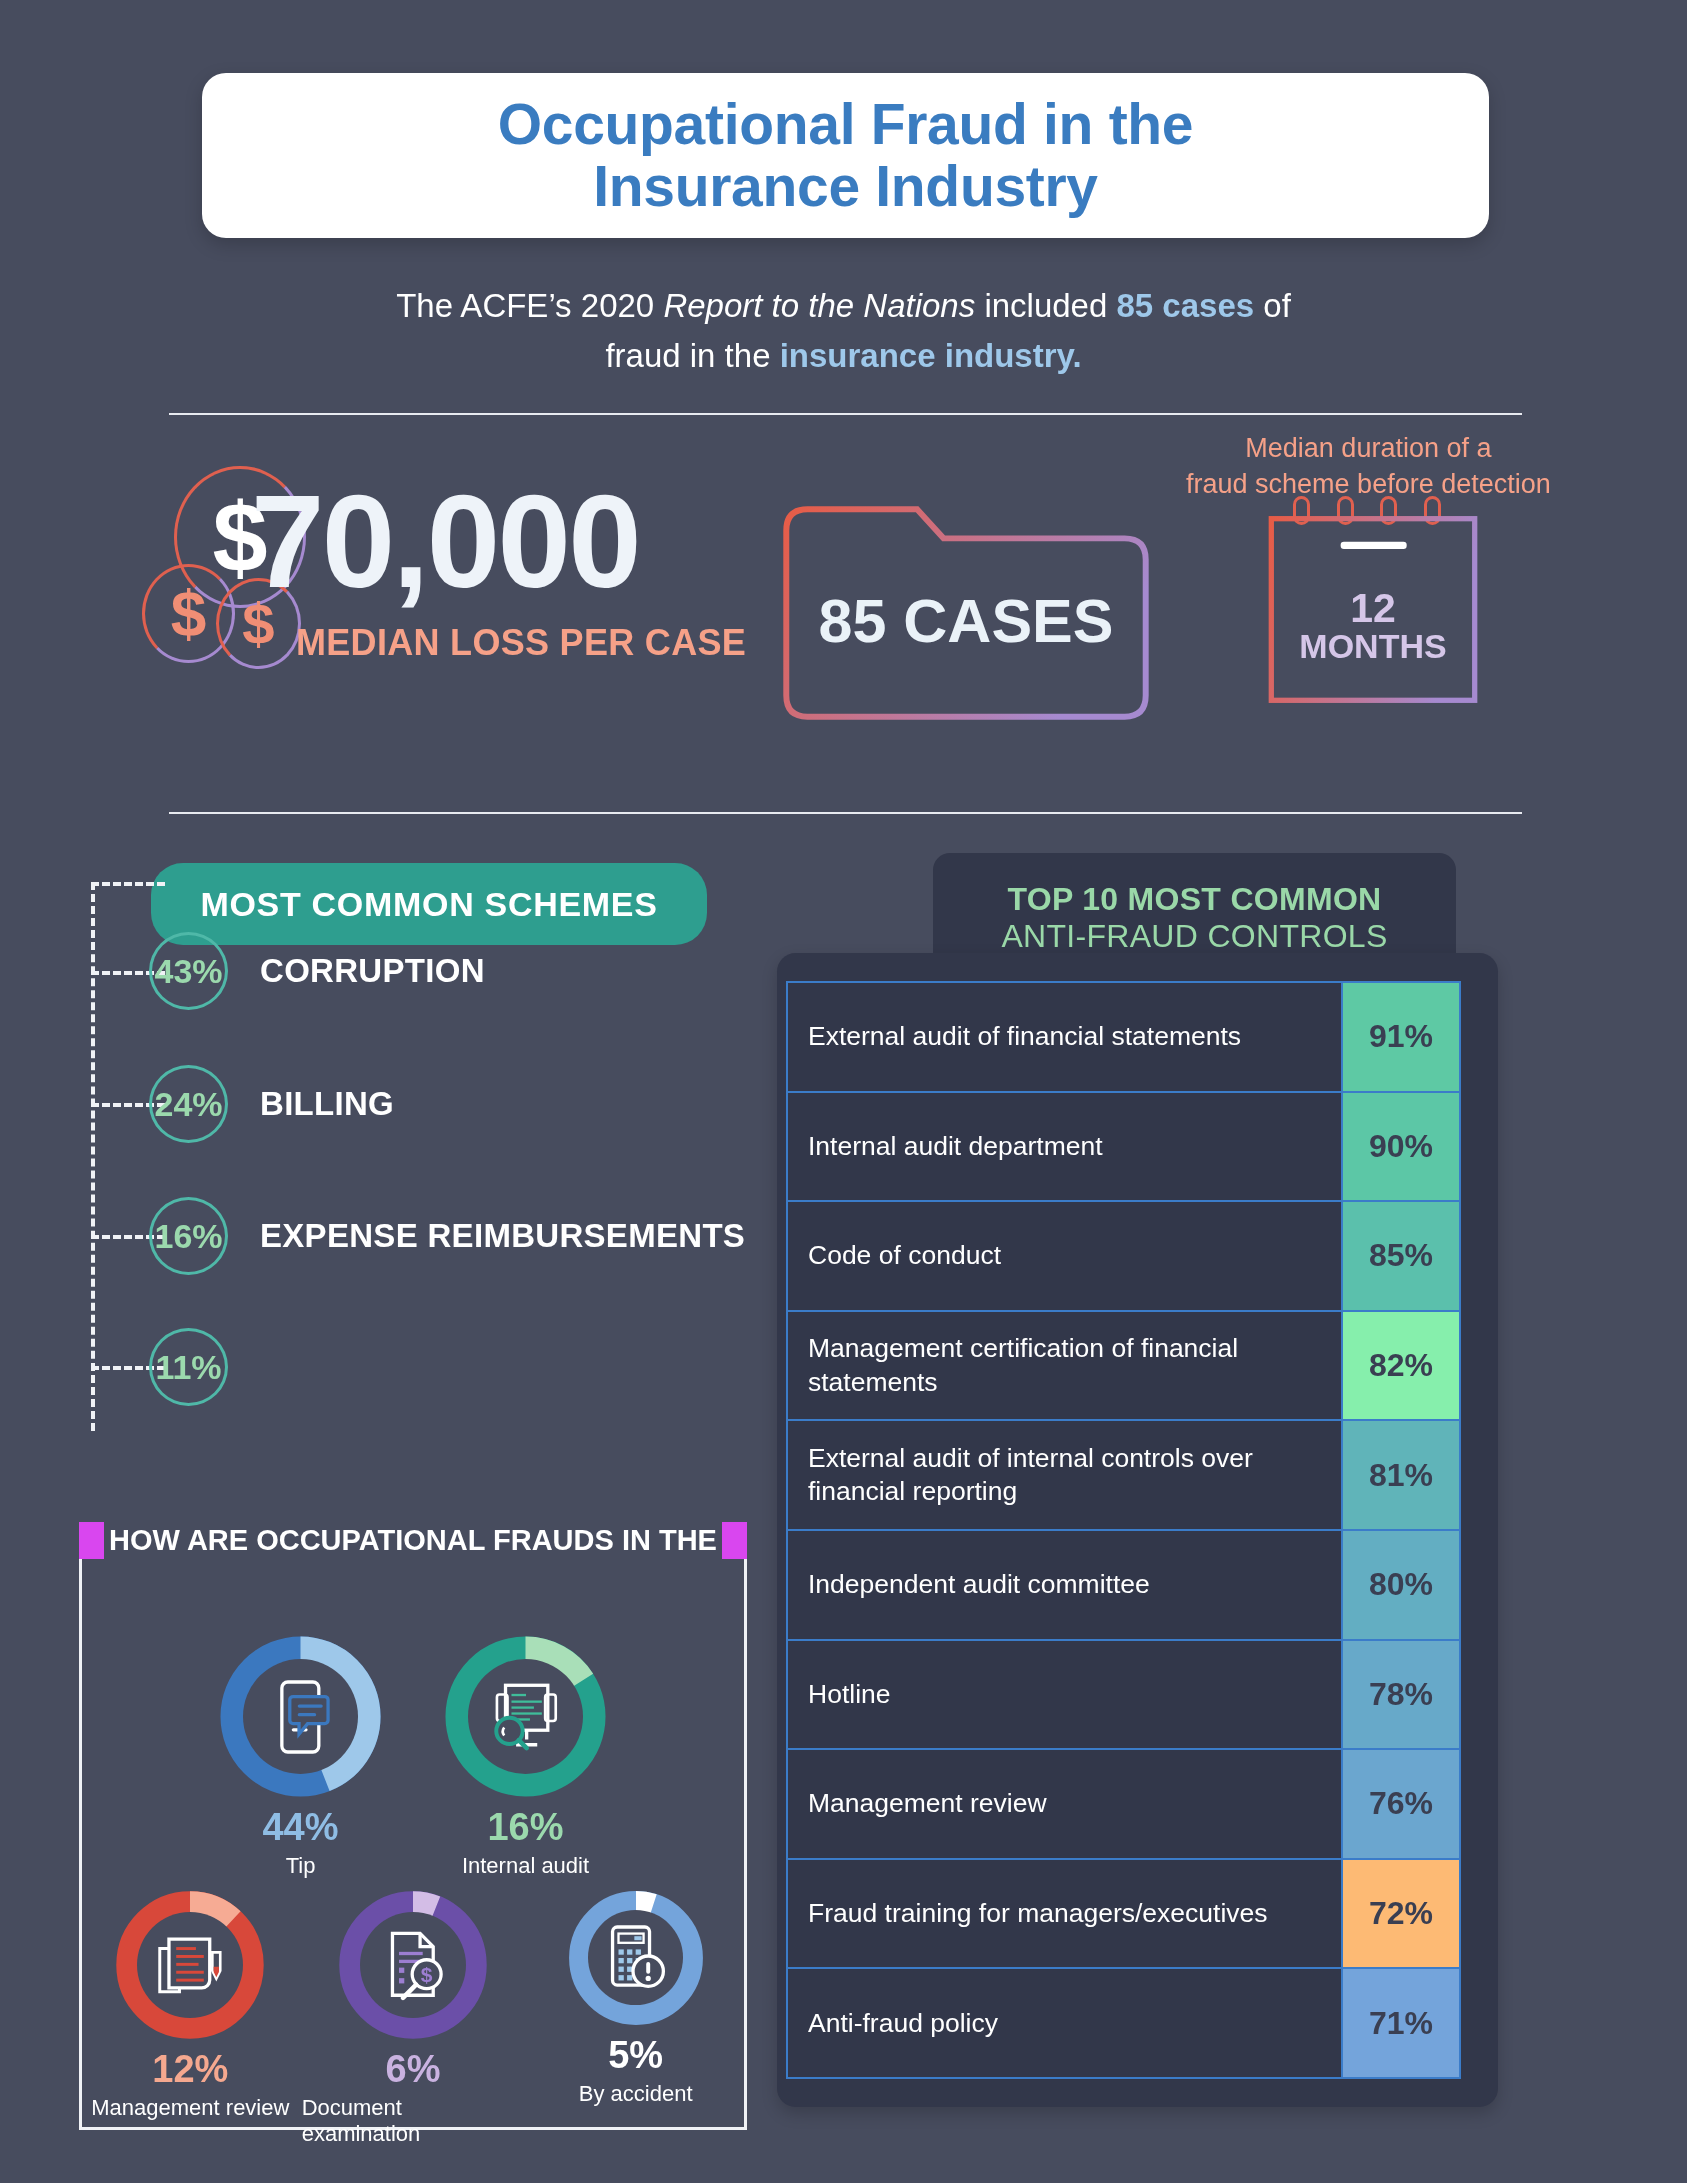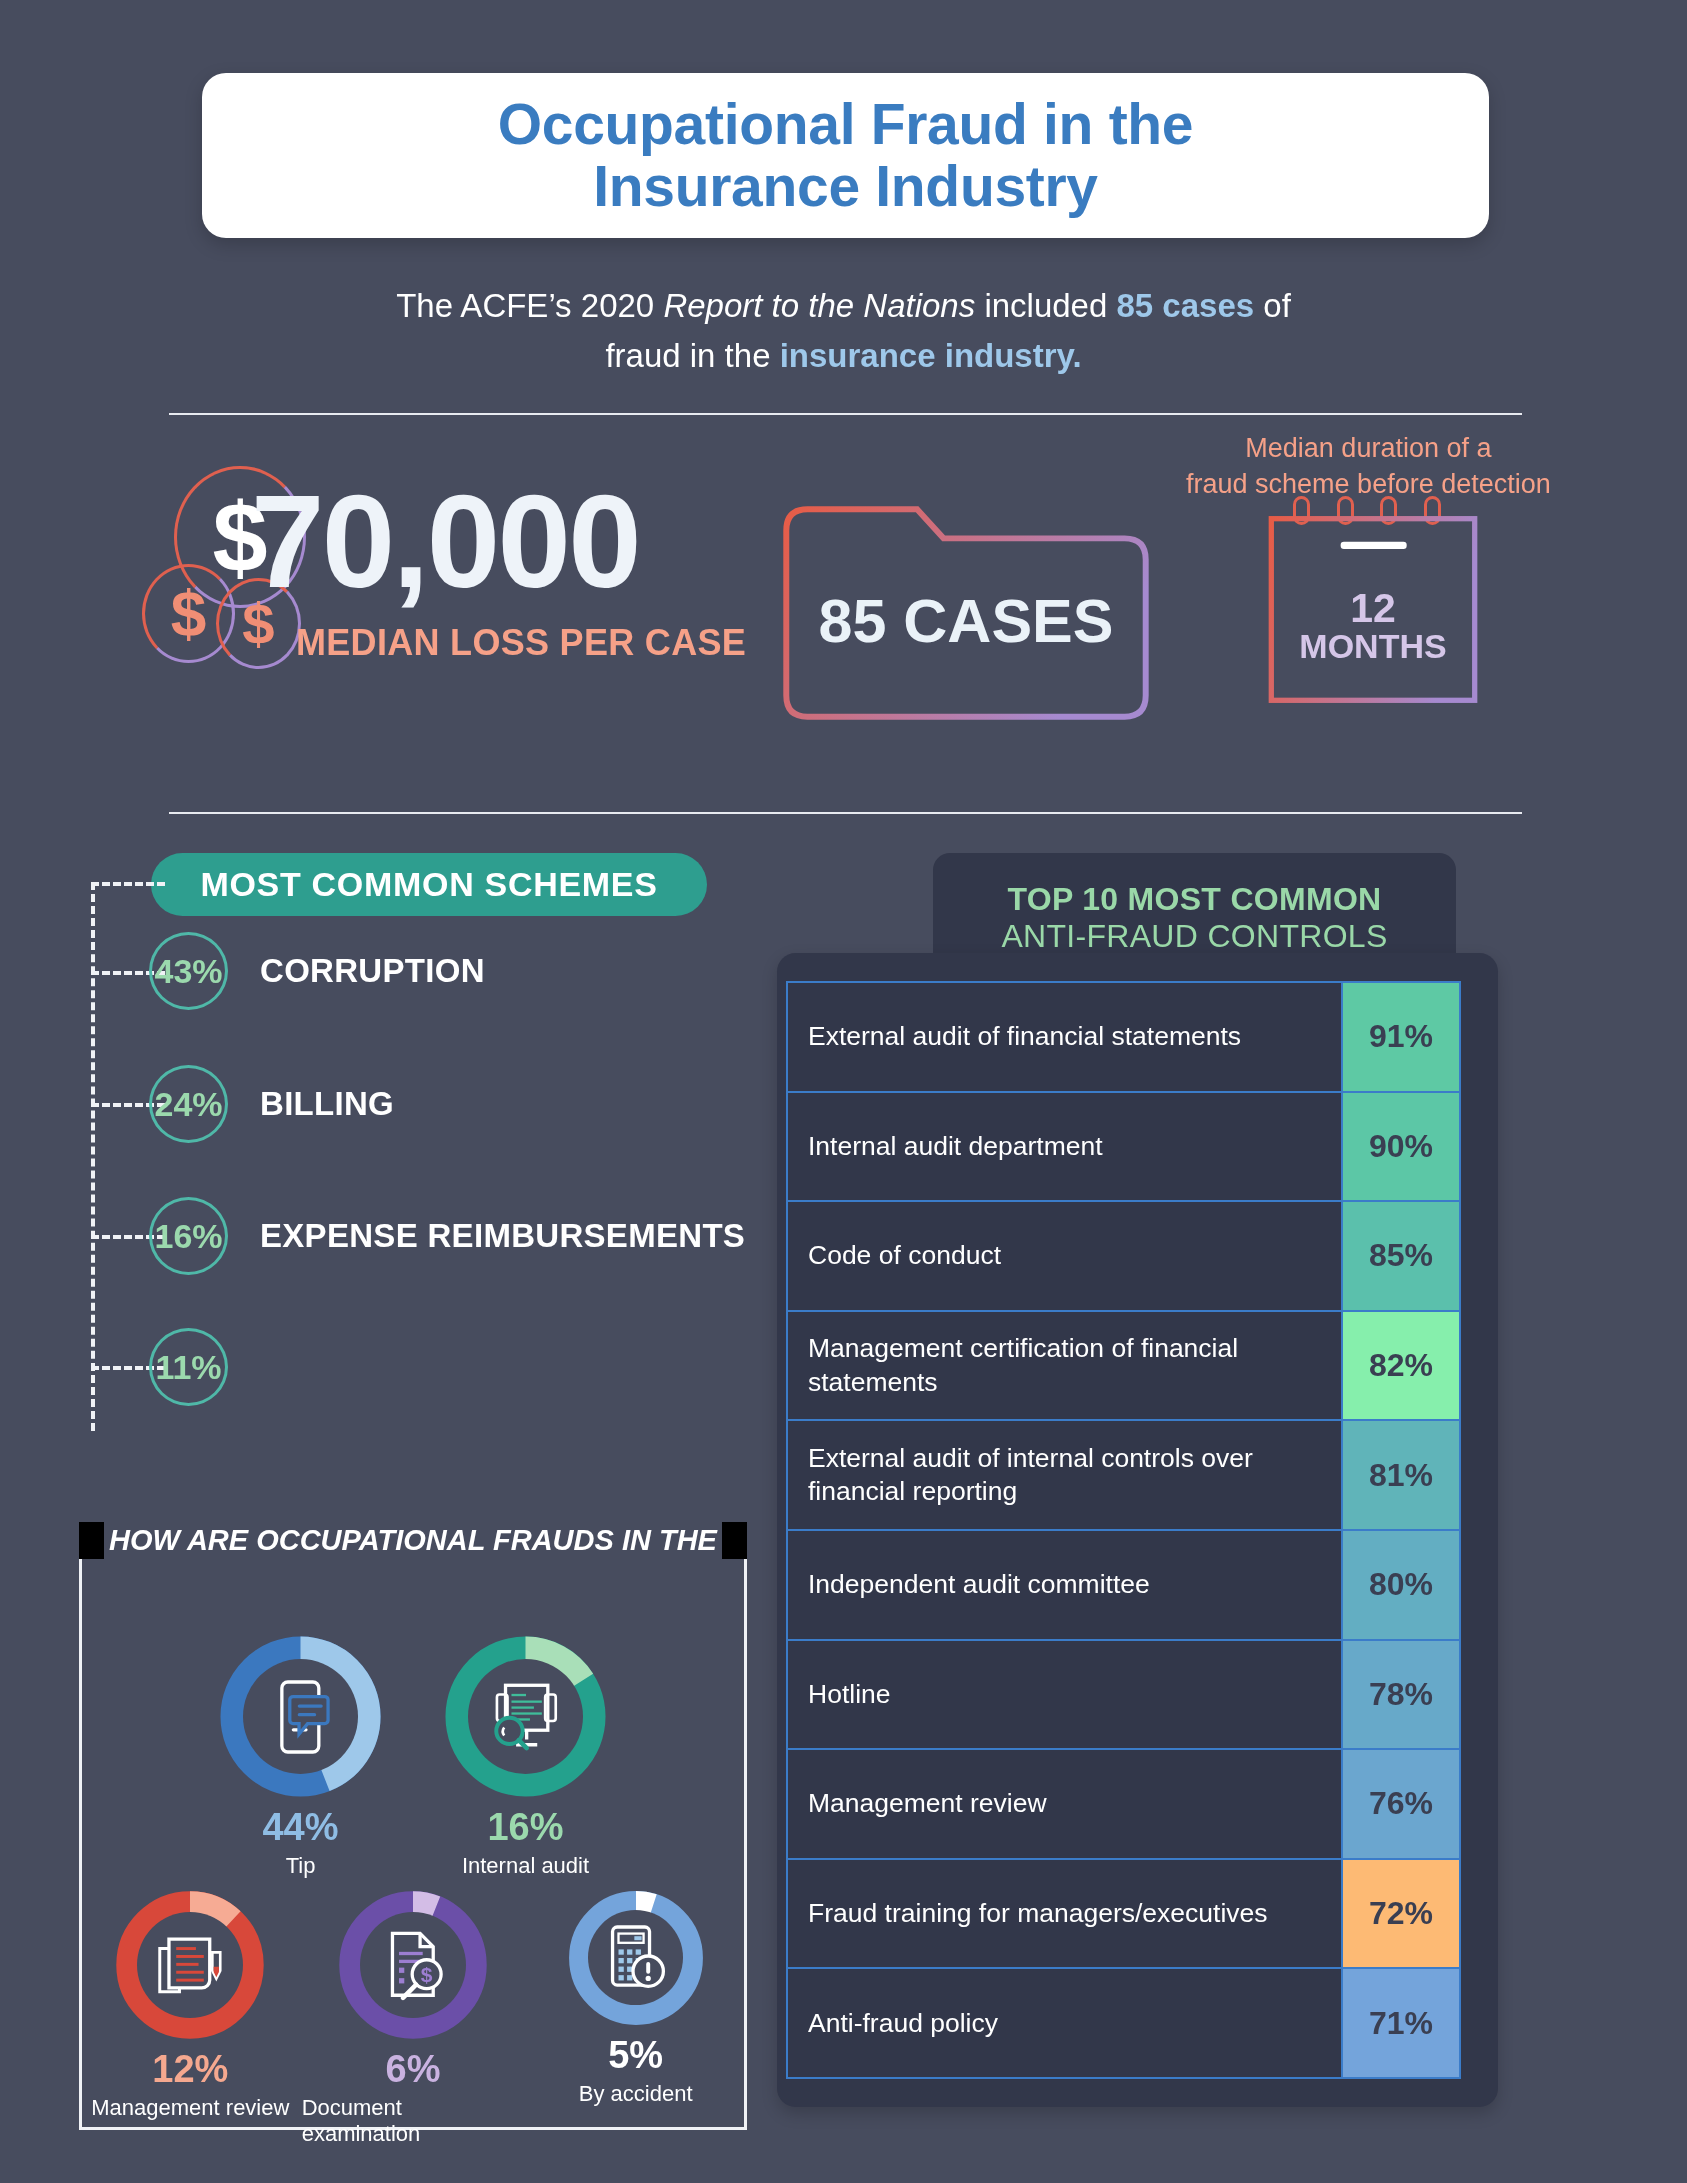--- a/index.html
+++ b/index.html
@@ -91,21 +91,21 @@
     color: #d5c6e8; font-size: 41px; font-weight: bold; line-height: 1.0;
   }
   .cal-months {
     position: absolute; left: 0; top: 114px; width: 100%; text-align: center;
     color: #d5c6e8; font-size: 34px; font-weight: bold; line-height: 1.0;
   }
 
   
   .schemes { position: absolute; left: 0px; top: 853px; width: 767px; height: 595px; }
   .schemes-pill {
-    position: absolute; left: 151px; top: 0px; width: 556px; height: 63px;
+    position: absolute; left: 151px; top: 10px; width: 556px; height: 82px;
     background: #2e9e8f; border-radius: 32px;
     display: flex; align-items: center; justify-content: center;
     color: #ffffff; font-size: 34px; font-weight: bold; letter-spacing: 0.7px;
   }
   .bracket {
     position: absolute; left: 91px; top: 29px; width: 73px; height: 549px;
     border-left: 4px dashed #f0f2f6; 
   }
   .bracket-top, .bracket-row {
     position: absolute; left: 91px; height: 0; border-top: 4px dashed #f0f2f6; width: 74px;
@@ -120,21 +120,21 @@
   .scheme-label { margin-left: 32px; color: #ffffff; font-size: 33px; font-weight: bold; letter-spacing: 0.3px; white-space: nowrap; }
 
   
   .detect-box {
     position: absolute; left: 79px; top: 1548px; width: 668px; height: 582px;
     border: 3.3px solid #f0f2f6;
   }
   .detect-title {
     position: absolute; left: 79px; top: 1522px; width: 668px; text-align: center;
     color: #ffffff; font-size: 29px; font-weight: bold; line-height: 1.28;
-    background: #000000; padding: 0 12px; font-style: italic;
+    background: #d946ef; padding: 0 12px;
   }
   .detect-title-inner { display: inline-block; background: #474c5e; padding: 0 5.3px; }
 
   .donut-row { position: absolute; display: flex; justify-content: center; width: 100%; }
   .donut-cell { display: flex; flex-direction: column; align-items: center; }
   .donut { position: relative; }
   .donut .hole {
     position: absolute; border-radius: 50%; background: #474c5e;
     display: flex; align-items: center; justify-content: center;
   }

